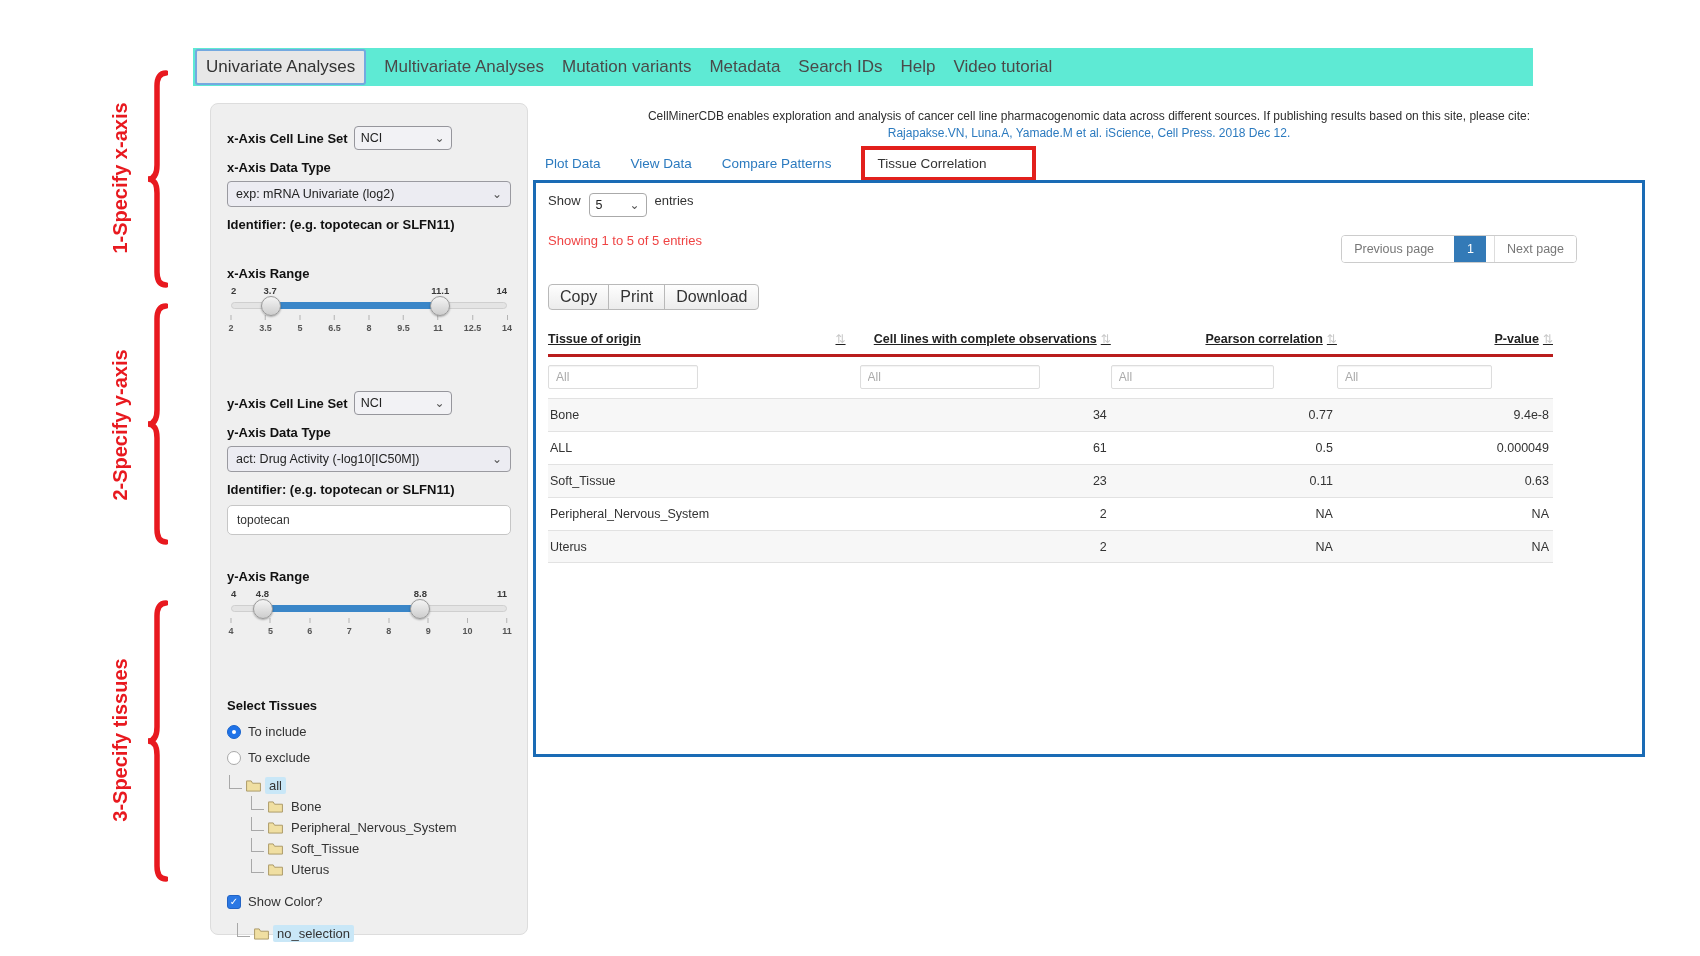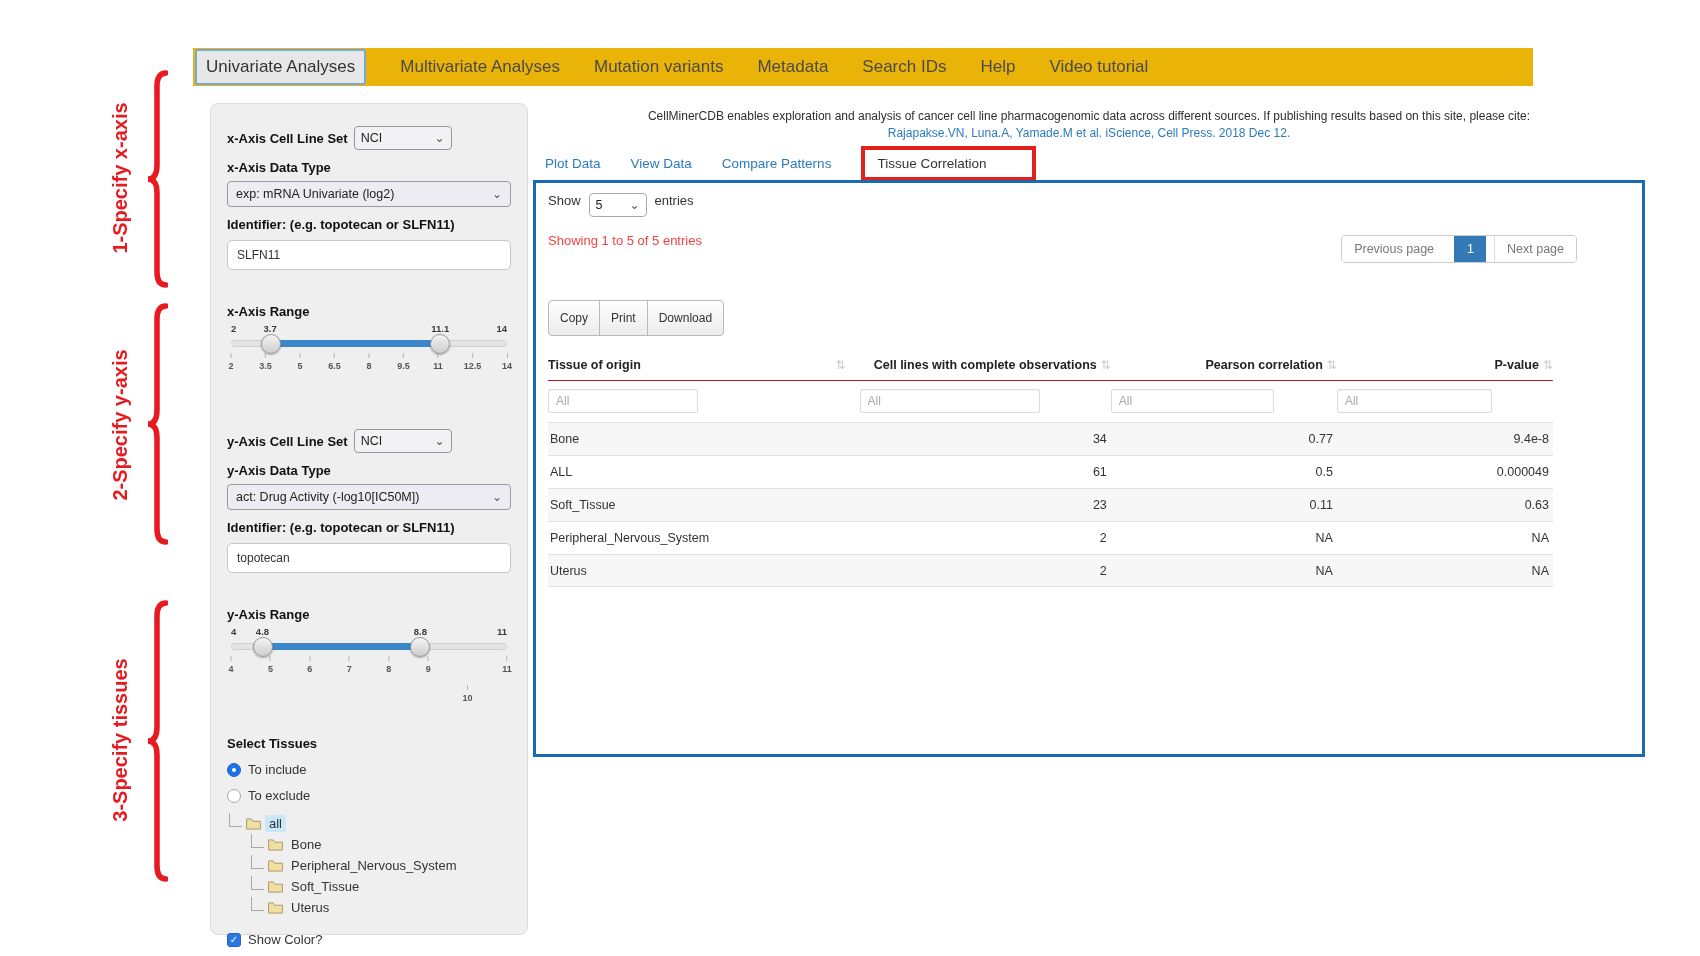--- a/index.html
+++ b/index.html
@@ -12,21 +12,21 @@
   
   .ann-text {
     position:absolute; width:224px; height:24px; line-height:24px; text-align:center;
     transform:rotate(-90deg); color:#e8191f; font-weight:bold; font-size:20px; white-space:nowrap;
   }
   .brace { position:absolute; left:146px; }
 
   
   .navbar {
     position:absolute; left:193px; top:48px; width:1340px; height:38px;
-    background:#eab308; display:flex; align-items:center; gap:34px; padding:0 2px;
+    background:#5eead4; display:flex; align-items:center; gap:18px; padding:0 2px;
   }
   .nav-tab { font-size:17px; color:#4a4a4a; white-space:nowrap; cursor:pointer; }
   .nav-tab.active {
     background:#e7e7e7; border:2px solid #74a9e0; border-radius:3px;
     padding:6px 9px; color:#333;
   }
 
   
   .sidebar {
     position:absolute; left:210px; top:103px; width:318px; height:832px;
@@ -119,30 +119,30 @@
   .pagination {
     position:absolute; top:52px; right:65px; display:inline-flex;
     border:1px solid #ccc; border-radius:4px; overflow:hidden; font-size:12.5px;gap:8px;
   }
   .page-btn { padding:6px 12px; color:#777; background:#fff; cursor:pointer; white-space:nowrap; }
   .page-btn + .page-btn { border-left:1px solid #ddd; }
   .page-btn.current { background:#337ab7; color:#fff; border-left:1px solid #337ab7; }
 
   .export-group { margin-top:36px; display:inline-flex; }
   .export-btn {
-    padding:10px 11px; font-size:12px; color:#333; background:linear-gradient(#fefefe,#ececec);
-    border:1px solid #b9b9b9; cursor:pointer;margin-top:16px;
+    padding:3px 11px; font-size:16px; color:#333; background:linear-gradient(#fefefe,#ececec);
+    border:1px solid #b9b9b9; cursor:pointer;
   }
   .export-btn + .export-btn { margin-left:-1px; }
   .export-btn:first-child { border-radius:4px 0 0 4px; }
   .export-btn:last-child { border-radius:0 4px 4px 0; }
 
   .dtable { margin-top:16px; width:1005px; font-size:12.5px; }
   .thead, .tfilter, .trow { display:grid; grid-template-columns:31% 25% 22.5% 21.5%; align-items:center; }
-  .thead { border-bottom:1px solid #b91c1c; padding:6px 0 8px 0; font-weight:bold; color:#222; }
+  .thead { border-bottom:3px solid #b91c1c; padding:6px 0 8px 0; font-weight:bold; color:#222;text-decoration:underline; }
   .th { display:flex; align-items:center; gap:4px; }
   .th.c1 { justify-content:flex-start; }
   .th.c1 .sort-icon { margin-left:auto; margin-right:14px; }
   .th.right { justify-content:flex-end; }
   .sort-icon { color:#c8c8c8; font-size:12px; font-weight:normal; cursor:pointer; }
   .tfilter { padding:8px 0 9px 0; }
   .tfilter input {
     height:24px; border:1px solid #ddd; border-radius:2px; padding:0 7px; font-size:12px;
     color:#333; background:#fff; box-shadow:inset 0 1px 1px rgba(0,0,0,.05); width:72%;
     font-family:"Liberation Sans", sans-serif;
@@ -195,21 +195,20 @@
       </span>
     </div>
 
     <span class="blabel mt10">x-Axis Data Type</span>
     <div class="wide-select">
       <span>exp: mRNA Univariate (log2)</span>
       <span class="chev">⌄</span>
     </div>
 
     <span class="blabel mt10">Identifier: (e.g. topotecan or SLFN11)</span>
-    <input class="text-input" value="SLFN11" style="">
 
     <span class="blabel mt18">x-Axis Range</span>
     <div class="slider">
       <div class="slider-labels">
         <span class="s-min">2</span>
         <span style="left:14.2%;">3.7</span>
         <span style="left:75.8%;">11.1</span>
         <span class="s-max">14</span>
       </div>
       <div class="slider-track">
@@ -305,21 +304,21 @@
             <b>7</b>
           </span>
         <span class="tick" style="left:57.14%;">
             <i></i>
             <b>8</b>
           </span>
         <span class="tick" style="left:71.43%;">
             <i></i>
             <b>9</b>
           </span>
-        <span class="tick" style="left:85.71%;margin-top:29px;">
+        <span class="tick" style="left:85.71%;">
             <i></i>
             <b>10</b>
           </span>
         <span class="tick" style="left:100%;">
             <i></i>
             <b>11</b>
           </span>
       </div>
     </div>
 

